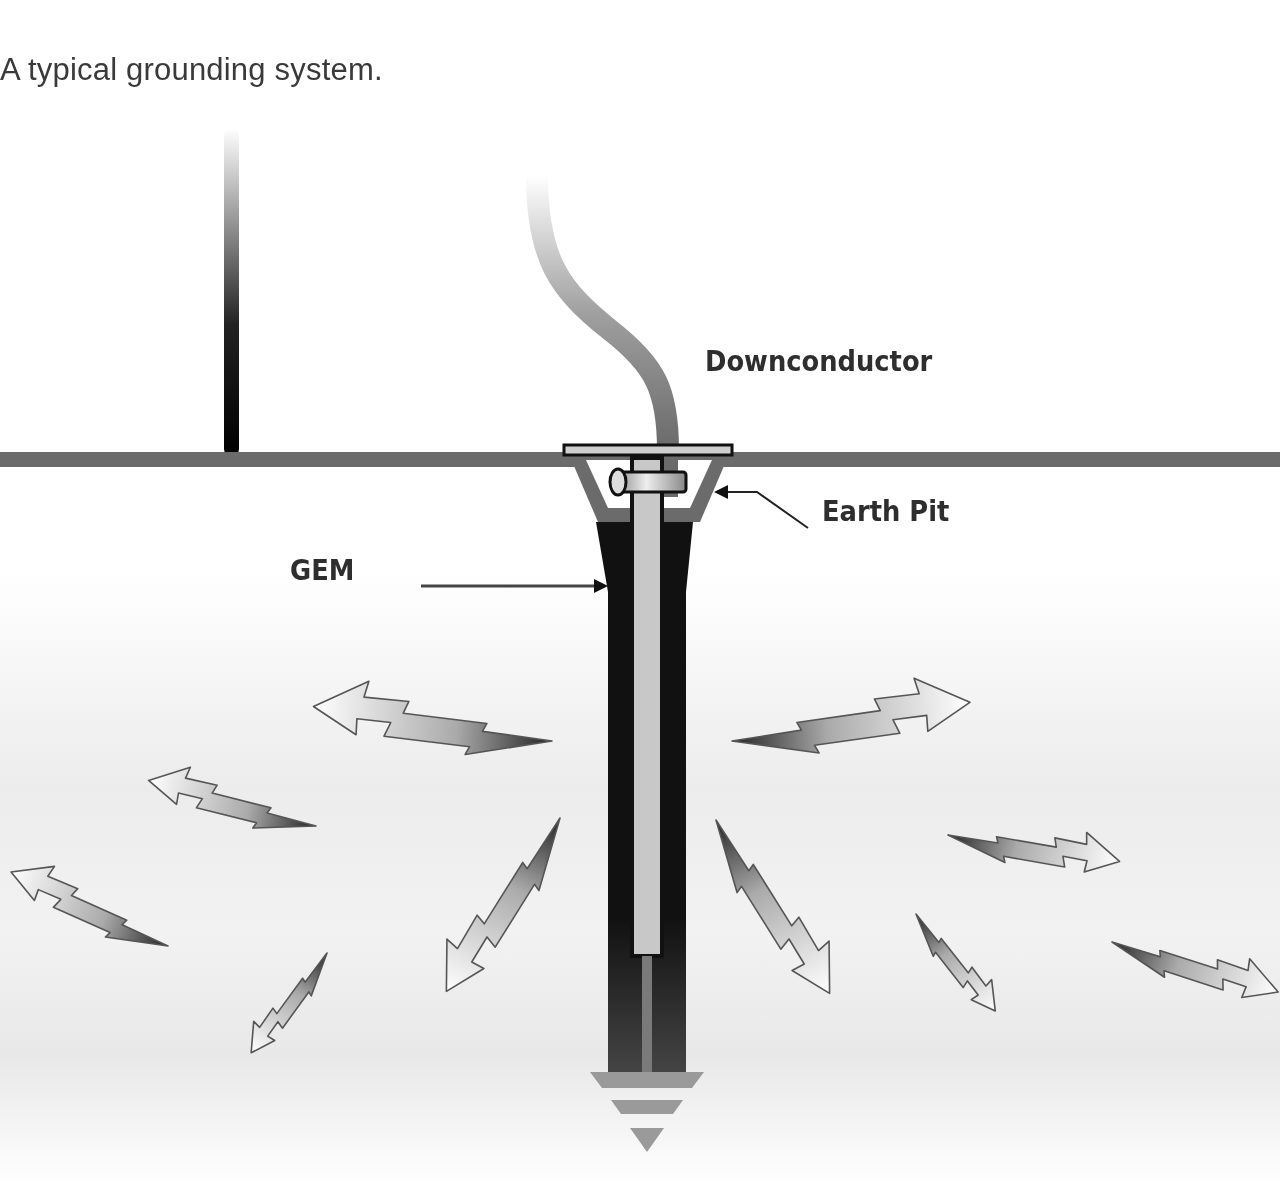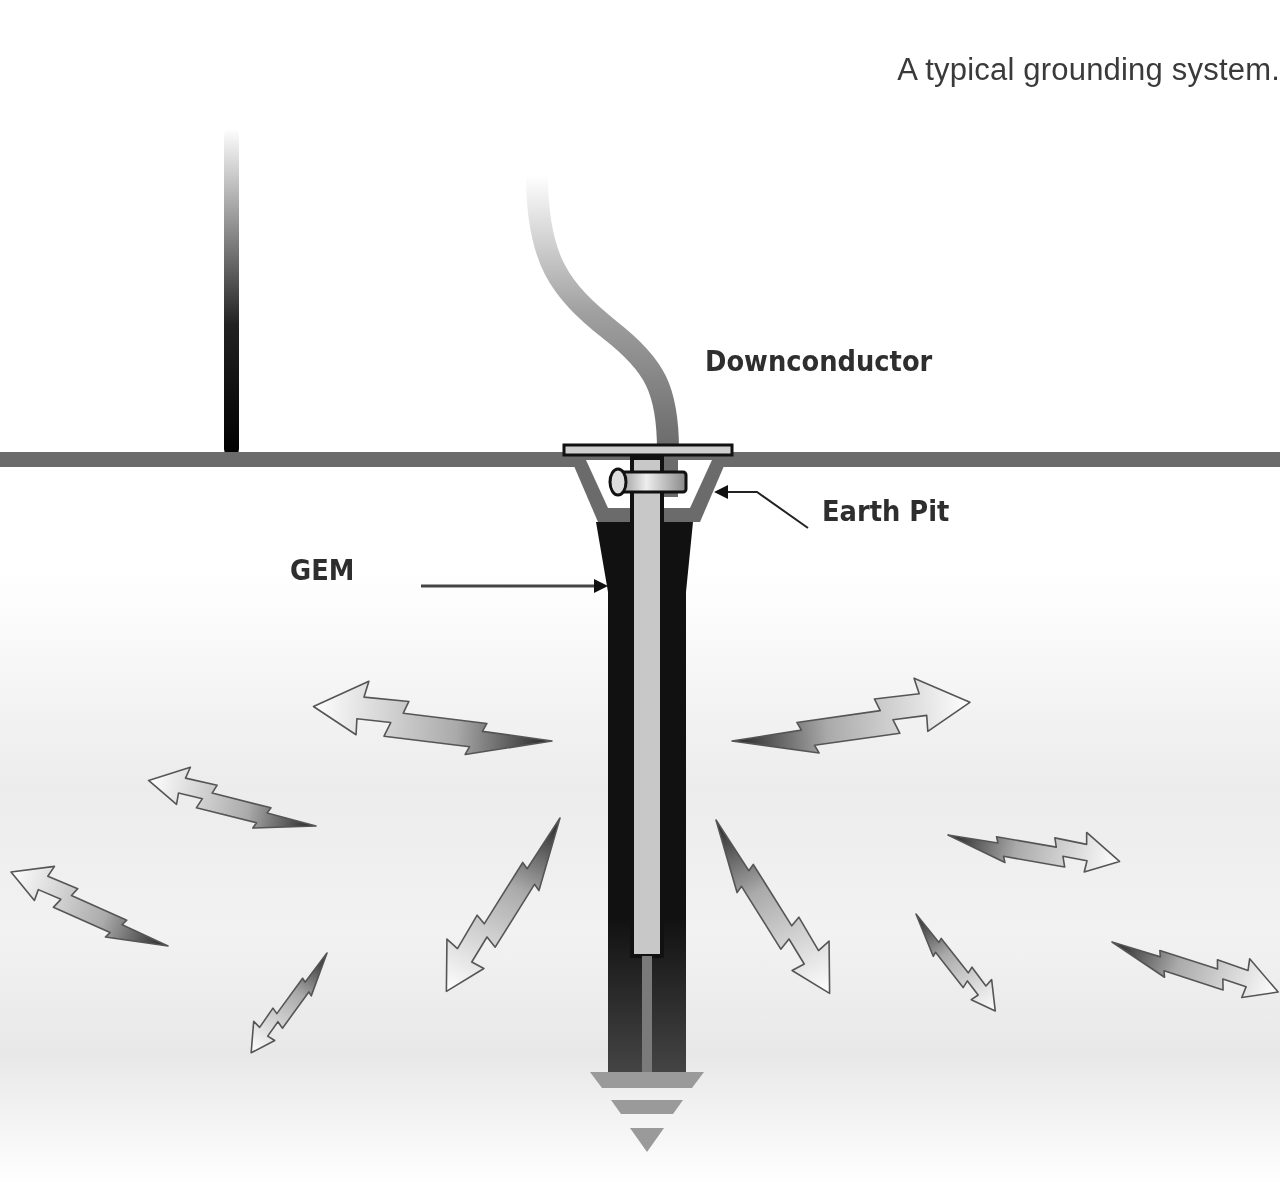--- a/index.html
+++ b/index.html
@@ -4,21 +4,21 @@
   <style>
     html, body { margin: 0; padding: 0; }
     body {
       width: 1280px; height: 1185px; position: relative; overflow: hidden;
       background: #ffffff;
       font-family: "DejaVu Sans", sans-serif;
     }
     #scene { position: absolute; left: 0; top: 0; }
     .title {
       position: absolute; left: 0; width: 1280px; top: 52px;
-      text-align: right; font-family: "Liberation Sans", sans-serif;
+      text-align: left; font-family: "Liberation Sans", sans-serif;
       font-size: 31px; color: #3a3a3a; letter-spacing: 0.2px;
     }
     .label {
       position: absolute; font-family: "DejaVu Sans", sans-serif;
       font-weight: bold; font-size: 28px; color: #2e2e2e;
       transform: scaleX(0.92); transform-origin: left top;
     }
     #lbl-down { left: 705px; top: 345px; }
     #lbl-pit  { left: 822px; top: 495px; }
     #lbl-gem  { left: 290px; top: 554px; }

